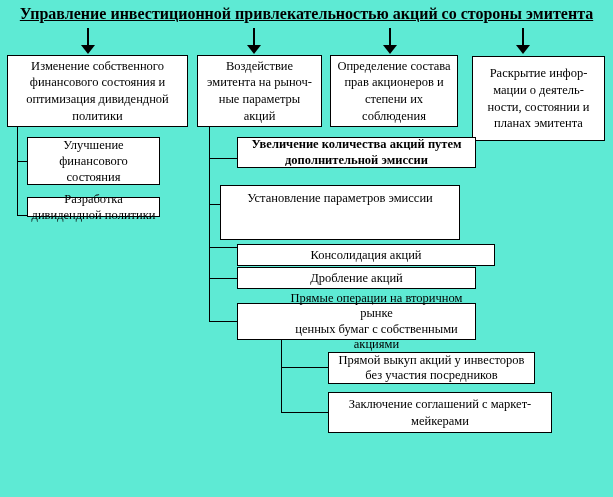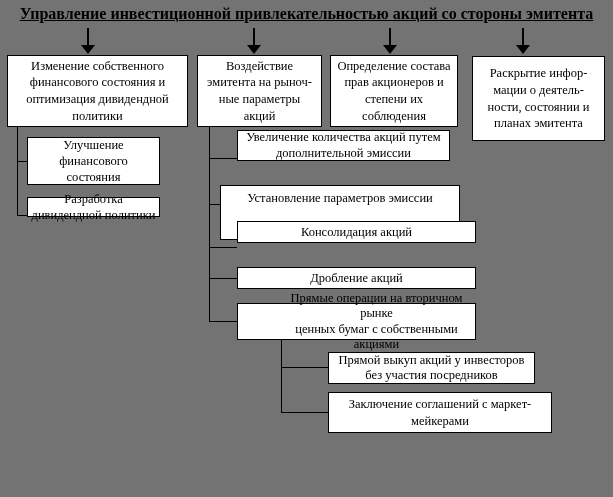--- a/index.html
+++ b/index.html
@@ -1,20 +1,20 @@
 <!DOCTYPE html>
 <html><head>
 <meta charset="utf-8">
 <style>
   html, body { margin: 0; padding: 0; background: #ffffff; }
   .canvas {
     position: relative;
     width: 613px;
     height: 497px;
-    background: #737373;
+    background: #5eead4;
     color: #000000;
     font-family: "Liberation Serif", serif;
     overflow: hidden;
   }
   .title {
     position: absolute;
     top: 5px;
     left: 0;
     width: 613px;
     text-align: center;
@@ -120,28 +120,28 @@
 дивидендной политики</span>
   </div>
 
   <div class="line" style="left:209px; top:127px; width:1px; height:195px;"></div>
   <div class="line" style="left:209px; top:158px; width:28px; height:1px;"></div>
   <div class="line" style="left:209px; top:204px; width:28px; height:1px;"></div>
   <div class="line" style="left:209px; top:247px; width:28px; height:1px;"></div>
   <div class="line" style="left:209px; top:278px; width:28px; height:1px;"></div>
   <div class="line" style="left:209px; top:321px; width:28px; height:1px;"></div>
 
-  <div class="box tight" style="left:237px; top:130px; width:213px; height:31px;">
+  <div class="box tight" style="left:237px; top:137px; width:239px; height:31px;font-weight:bold;">
     <span>Увеличение количества акций путем
 дополнительной эмиссии</span>
   </div>
   <div class="box align-top" style="left:220px; top:185px; width:240px; height:55px;">
     <span>Установление параметров эмиссии</span>
   </div>
-  <div class="box" style="left:237px; top:221px; width:239px; height:22px;">
+  <div class="box" style="left:237px; top:244px; width:258px; height:22px;">
     <span>Консолидация акций</span>
   </div>
   <div class="box" style="left:237px; top:267px; width:239px; height:22px;">
     <span>Дробление акций</span>
   </div>
   <div class="box tight" style="left:237px; top:303px; width:239px; height:37px;padding-left:40px;">
     <span>Прямые операции на вторичном рынке
 ценных бумаг с собственными акциями</span>
   </div>
 

